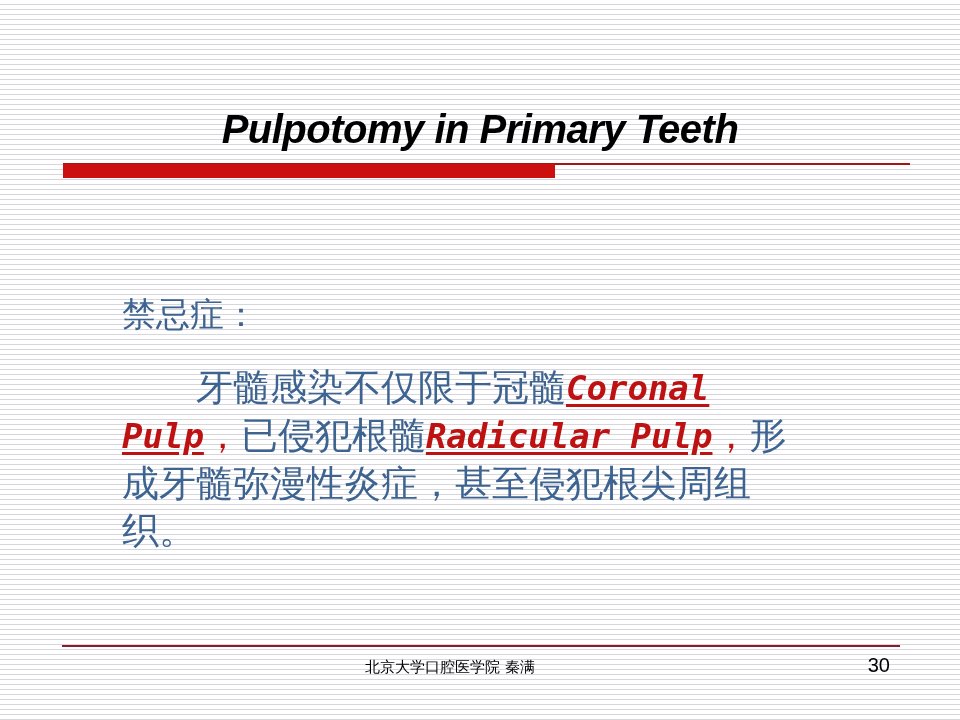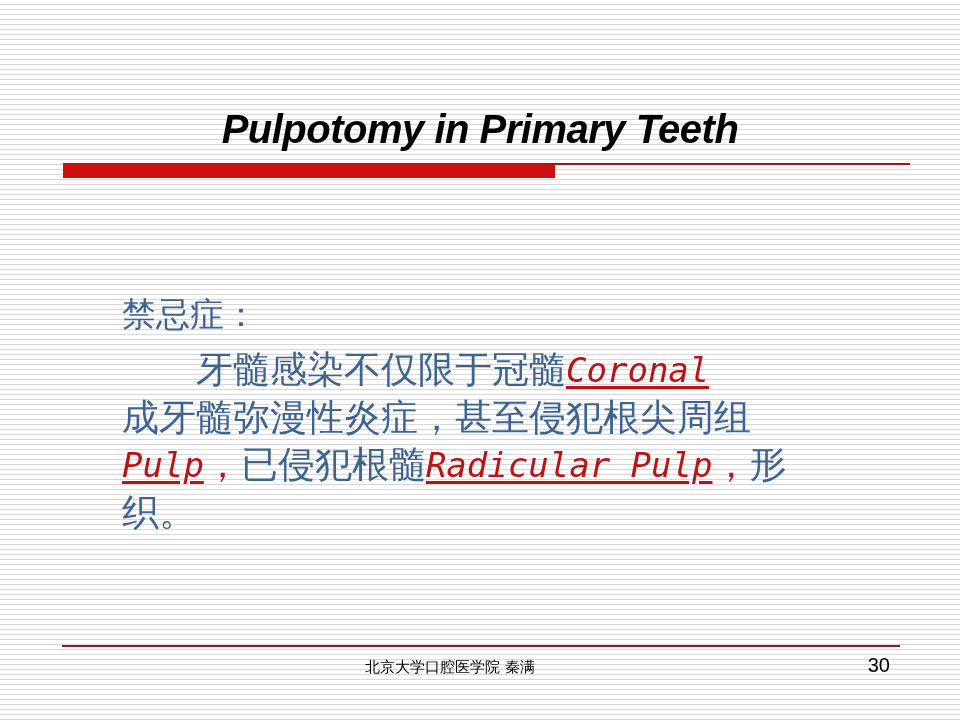--- a/index.html
+++ b/index.html
@@ -76,30 +76,30 @@
   .cn-line {
     font-family: "DejaVu Sans", "Liberation Sans", sans-serif;
     font-size: 37px;
     line-height: 47px;
     color: #3D6391;
     white-space: nowrap;
   }
   .heading-line {
     font-size: 34px;
     line-height: 44px;
-    margin-bottom: 10px;
+    margin-bottom: 28px;
   }
   .indent {
     display: inline-block;
     width: 74px;
   }
   .en-term {
     font-family: "DejaVu Sans Mono", "Liberation Mono", monospace;
     font-style: italic;
-    font-weight: normal;
+    font-weight: bold;
     font-size: 34px;
     color: #BE1212;
     text-decoration: underline;
     text-underline-offset: 4px;
   }
   .cn-punct-red {
     color: #BE1212;
     font-family: "DejaVu Sans", sans-serif;
   }
 
@@ -145,25 +145,25 @@
   <div class="title-bar-thick"></div>
 
   <div class="body-block">
 
     <div class="cn-line heading-line">禁忌症：</div>
 
     <div class="cn-line">
       <span class="indent"></span><span>牙髓感染不仅限于冠髓</span><span class="en-term">Coronal</span>
     </div>
 
-    <div class="cn-line">成牙髓弥漫性炎症，甚至侵犯根尖周组</div>
-
     <div class="cn-line">
       <span class="en-term">Pulp</span><span class="cn-punct-red">，</span><span>已侵犯根髓</span><span class="en-term">Radicular Pulp</span><span class="cn-punct-red">，</span><span>形</span>
     </div>
+
+    <div class="cn-line">成牙髓弥漫性炎症，甚至侵犯根尖周组</div>
 
     <div class="cn-line">织。</div>
   </div>
 
   <div class="footer-rule"></div>
 
   <div class="footer-text">北京大学口腔医学院 秦满</div>
 
   <div class="footer-page">30</div>
 

